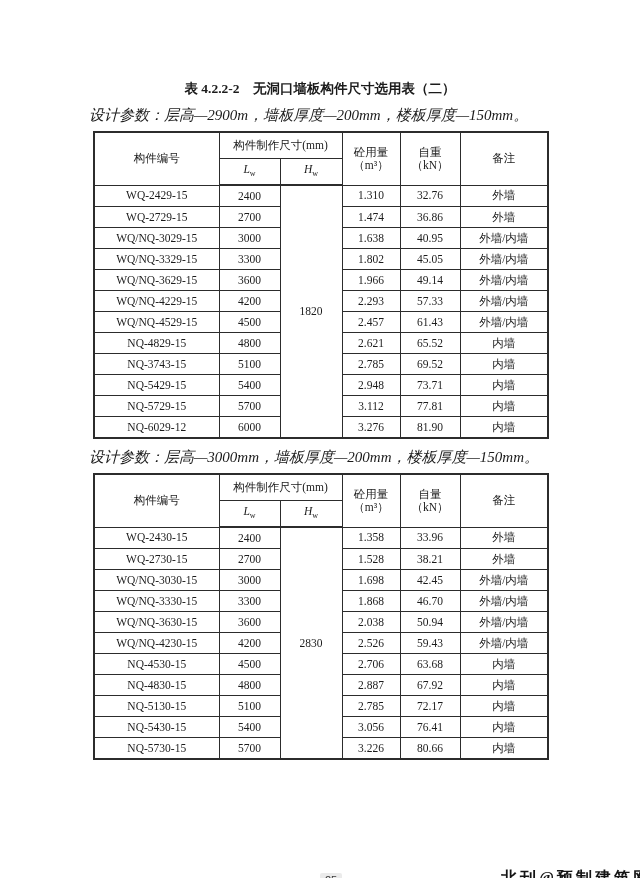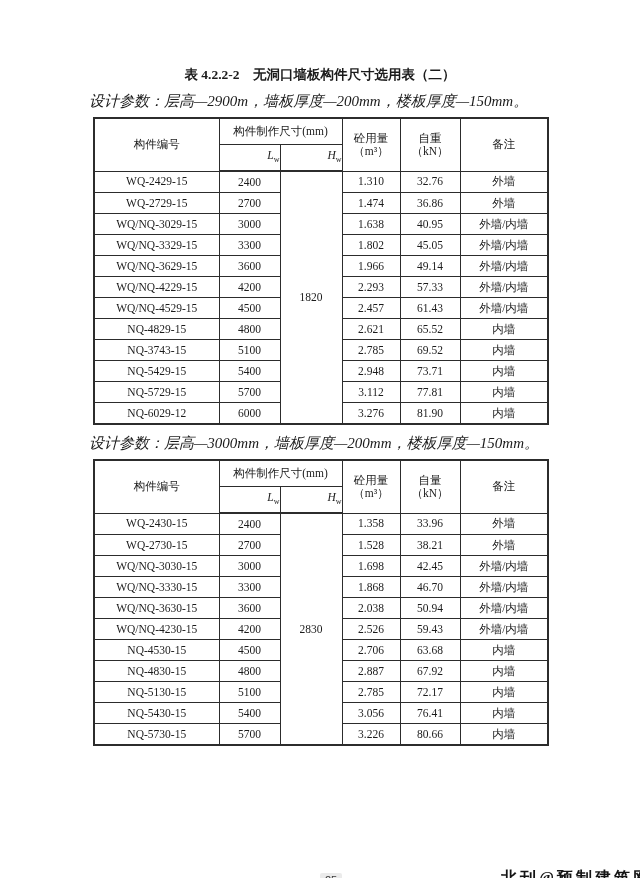--- a/index.html
+++ b/index.html
@@ -5,21 +5,21 @@
   html,body { margin:0; padding:0; background:#ffffff; }
   .page {
     position:relative;
     width:640px; height:878px;
     margin:0 auto;
     background:#ffffff;
     overflow:hidden;
     font-family:"Liberation Serif","DejaVu Serif",serif;
     color:#1b1b1b;
   }
-  .content { width:454px; margin:3px auto; padding-top:63px; }
+  .content { width:454px; margin:17px auto; padding-top:63px; }
 
   .tbl-title {
     text-align:center;
     font-weight:bold;
     font-size:13.5px;
     line-height:18px;
     margin:0;
   }
   .params {
     font-size:15px;
@@ -40,21 +40,21 @@
     text-align:center;
     vertical-align:middle;
     padding:0;
     font-weight:normal;
     font-size:11.5px;
     line-height:13px;
     overflow:hidden;
   }
   table.spec thead th { height:25px; }
   table.spec thead tr.hrow1 th { border-bottom-width:1px; }
-  table.spec thead tr:last-child th { border-bottom-width:2px;text-align:right; }
+  table.spec thead tr:last-child th { border-bottom-width:2px; }
   table.spec thead th.two-line { }
   table.spec tbody td { height:20px; }
   .sub { font-size:8px; vertical-align:-3px; }
   .dim-letter { font-style:italic; }
 
   .section-gap { margin-top:10px; }
 
   .page-number {
     position:absolute;
     top:873px; left:320px;

